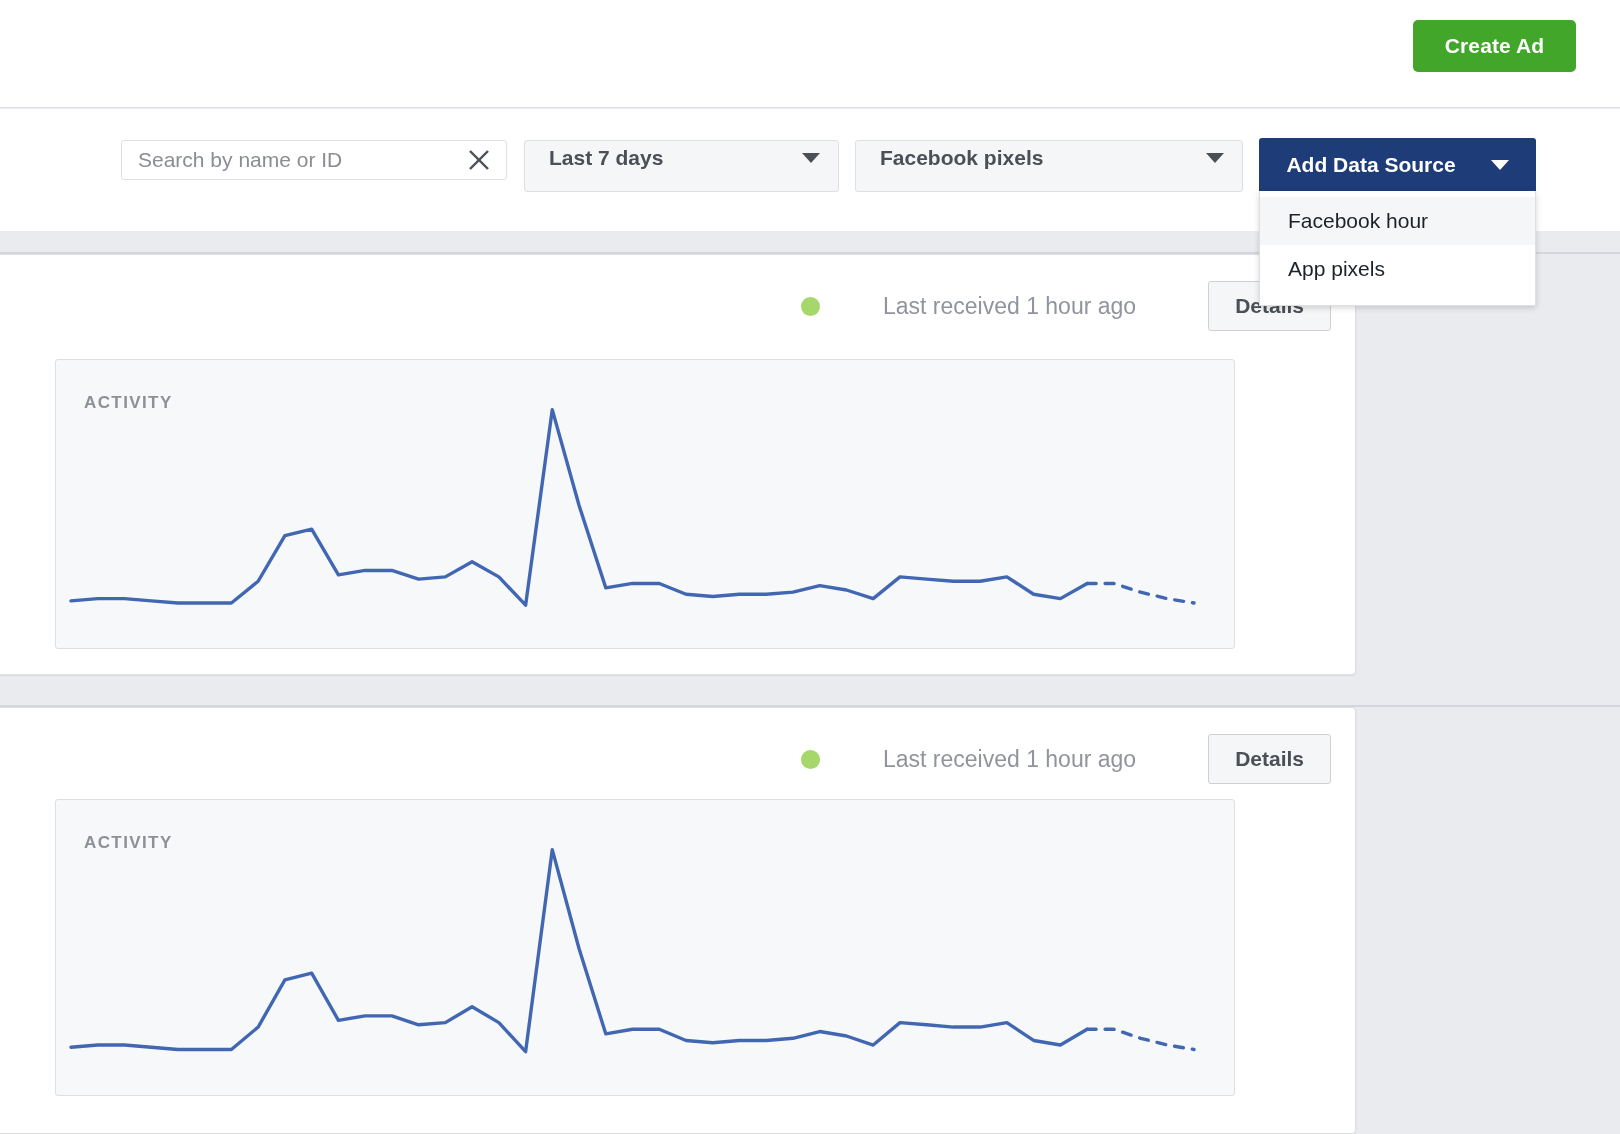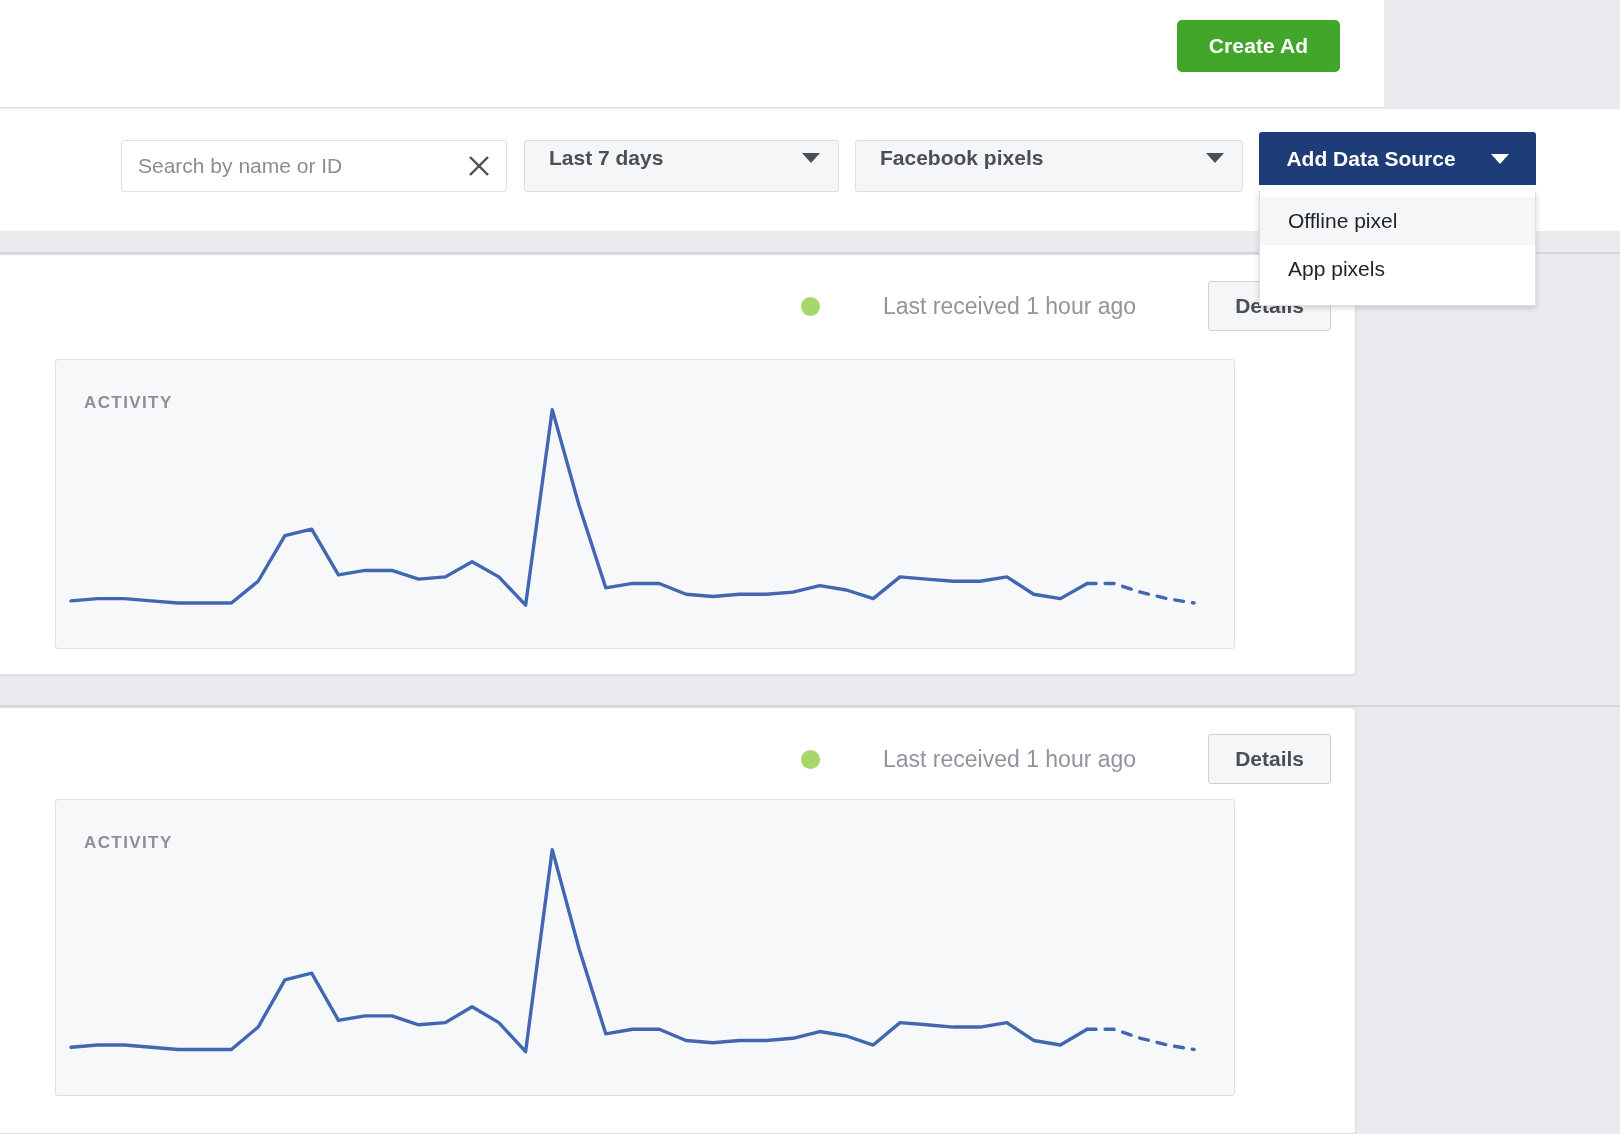--- a/index.html
+++ b/index.html
@@ -12,21 +12,21 @@
     background: #e9ebee;
     font-family: "Liberation Sans", sans-serif;
     overflow: hidden;
     position: relative;
   }
 
   
   .top-header {
     position: absolute;
     left: 0; top: 0;
-    width: 1384px;
+    width: 1620px;
     height: 108px;
     background: #ffffff;
     border-bottom: 1px solid #dddfe2;
     box-sizing: border-box;
   }
   .create-ad-button {
     position: absolute;
     right: 44px;
     top: 20px;
     width: 163px;
@@ -52,21 +52,21 @@
     width: 1620px;
     height: 122px;
     background: #ffffff;
     box-sizing: border-box;
   }
   .search-box {
     position: absolute;
     left: 121px;
     top: 31px;
     width: 386px;
-    height: 52px;
+    height: 40px;
     background: #ffffff;
     border: 1px solid #dddfe2;
     border-radius: 3px;
     box-sizing: border-box;
     display: flex;
     align-items: center;
   }
   .search-input {
     border: none;
     outline: none;
@@ -112,21 +112,21 @@
     width: 0; height: 0;
     border-left: 9px solid transparent;
     border-right: 9px solid transparent;
     border-top: 10px solid #4b4f56;
     margin-left: 14px;
   }
 
   .add-source-button {
     position: absolute;
     left: 1259px;
-    top: 132px;
+    top: 138px;
     width: 277px;
     height: 53px;
     background: #1d3c78;
     border-radius: 3px 3px 0 0;
     display: flex;
     align-items: center;
     justify-content: center;
     color: #ffffff;
     font-size: 21px;
     font-weight: bold;
@@ -318,18 +318,18 @@
   </div>
 </div>
 
 <div class="add-source-button">
   <span>Add Data Source</span>
   <span class="caret-white"></span>
 </div>
 
 <div class="dropdown-menu">
   <div class="menu-item highlighted">
-    <span>Offline pixel</span>
+    <span>Facebook hour</span>
   </div>
   <div class="menu-item">
     <span>App pixels</span>
   </div>
 </div>
 
 </body></html>

